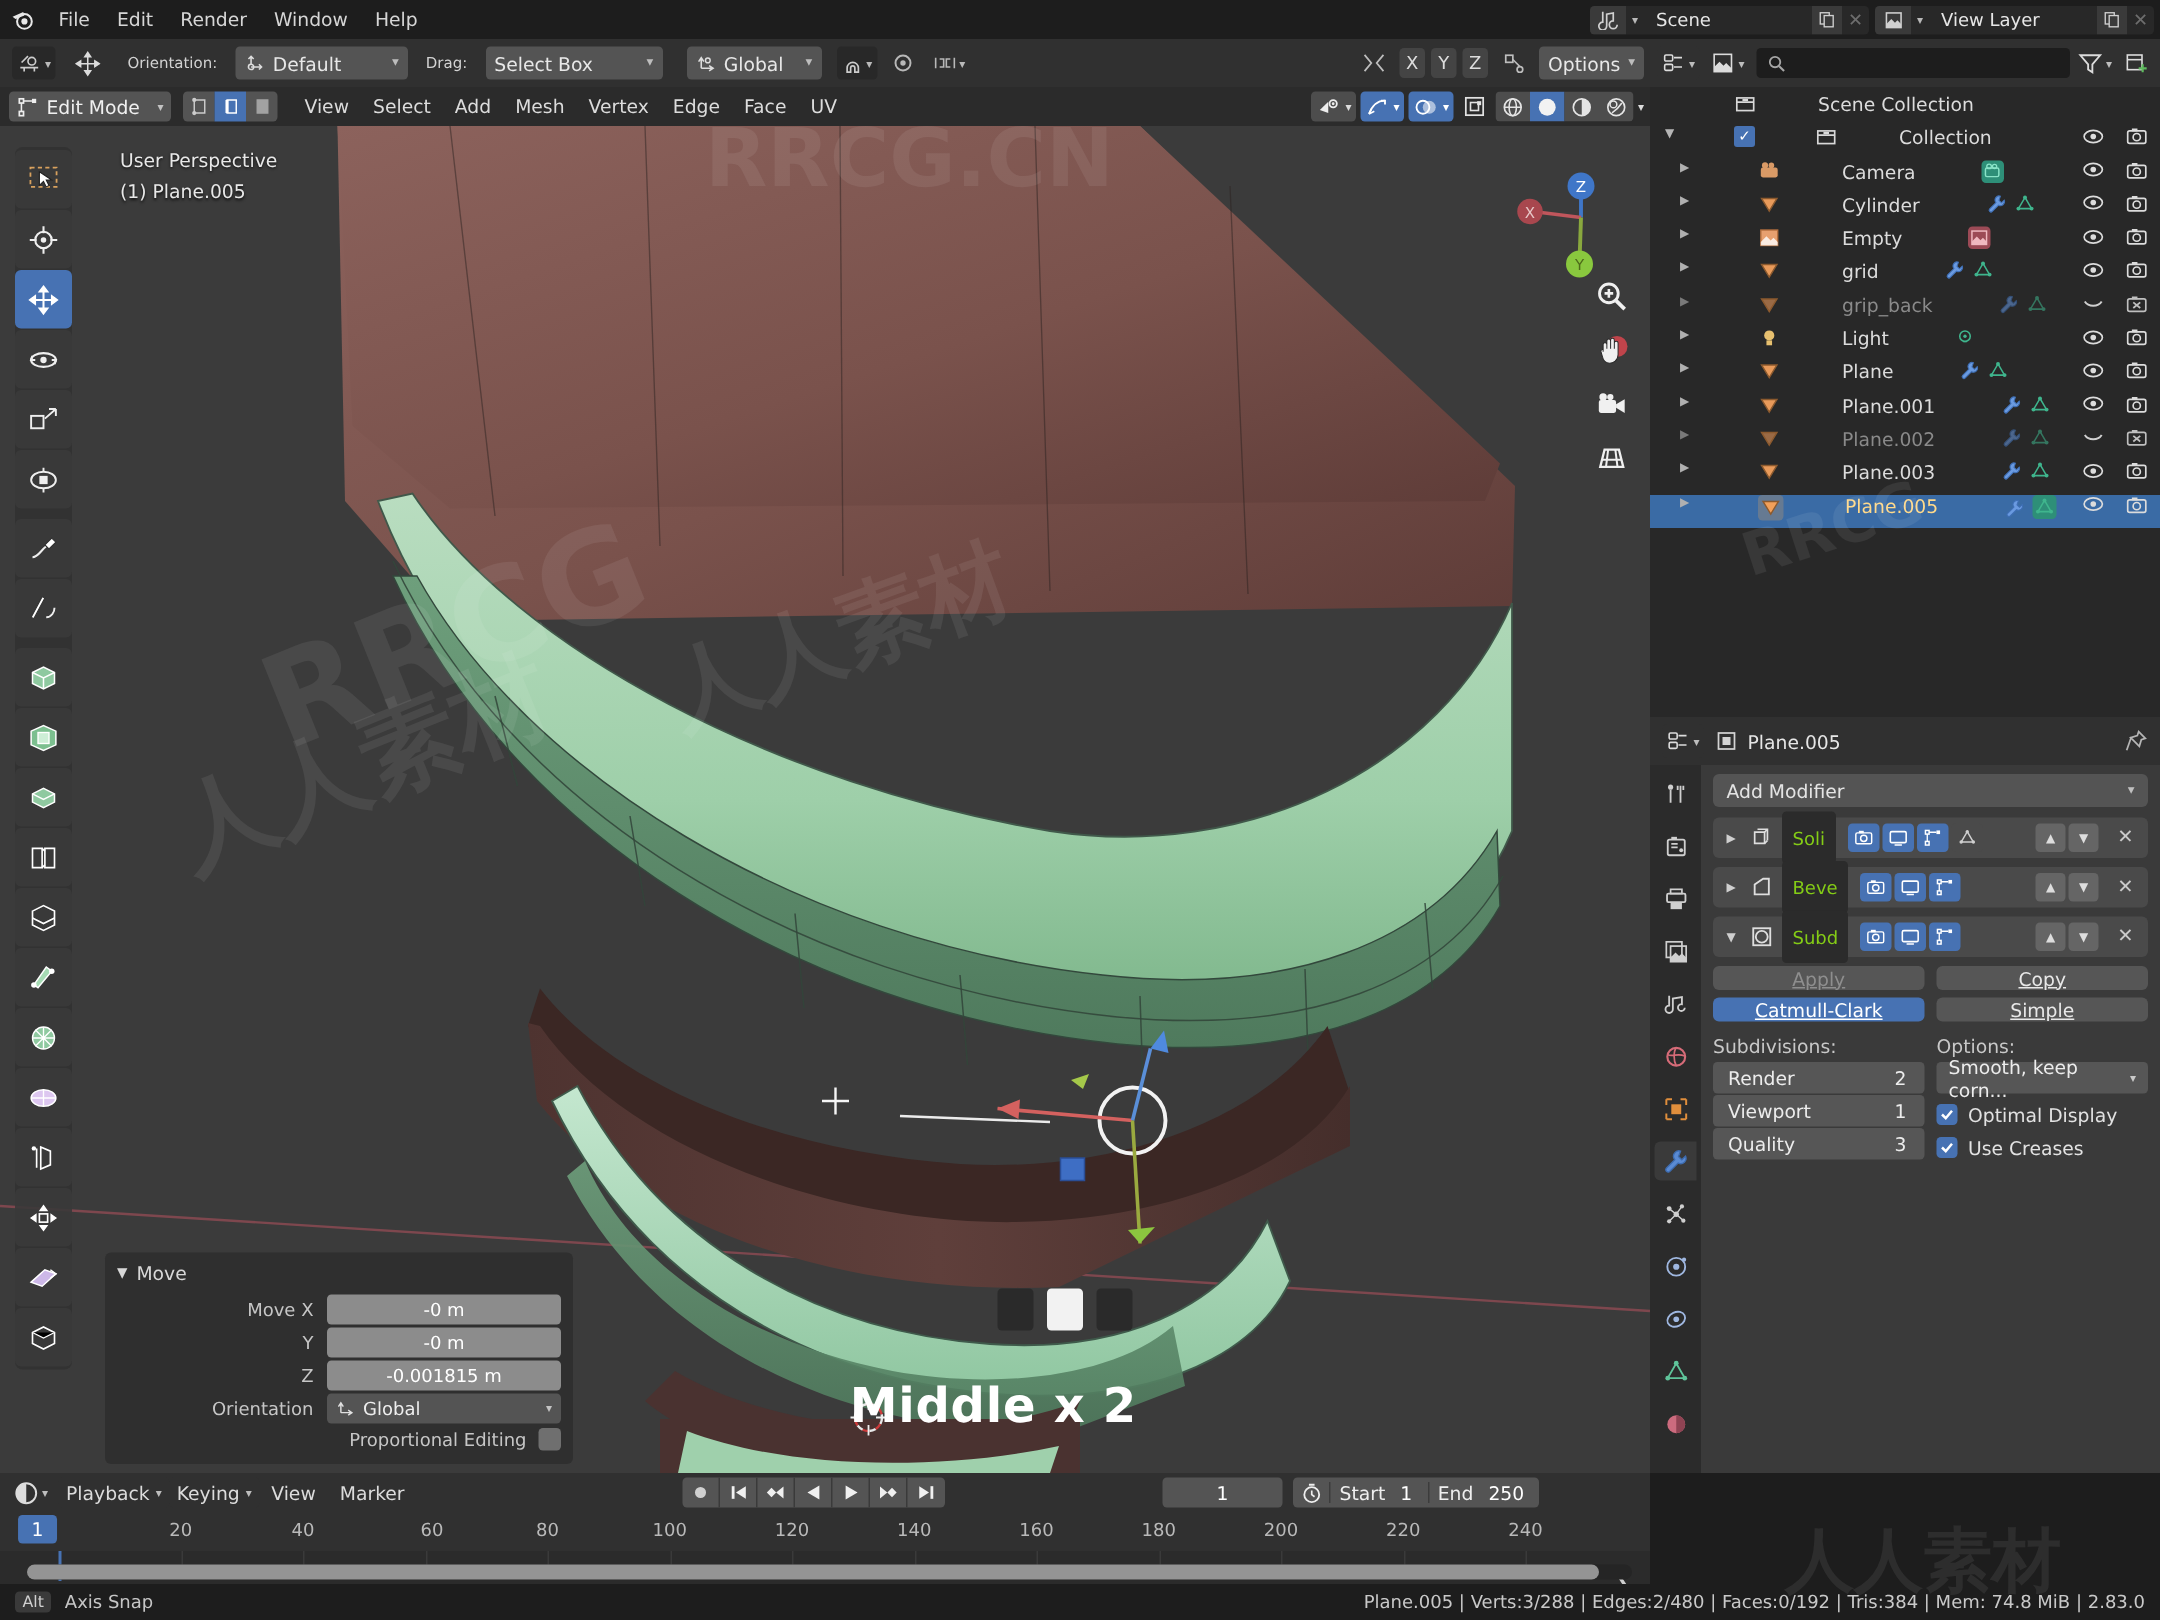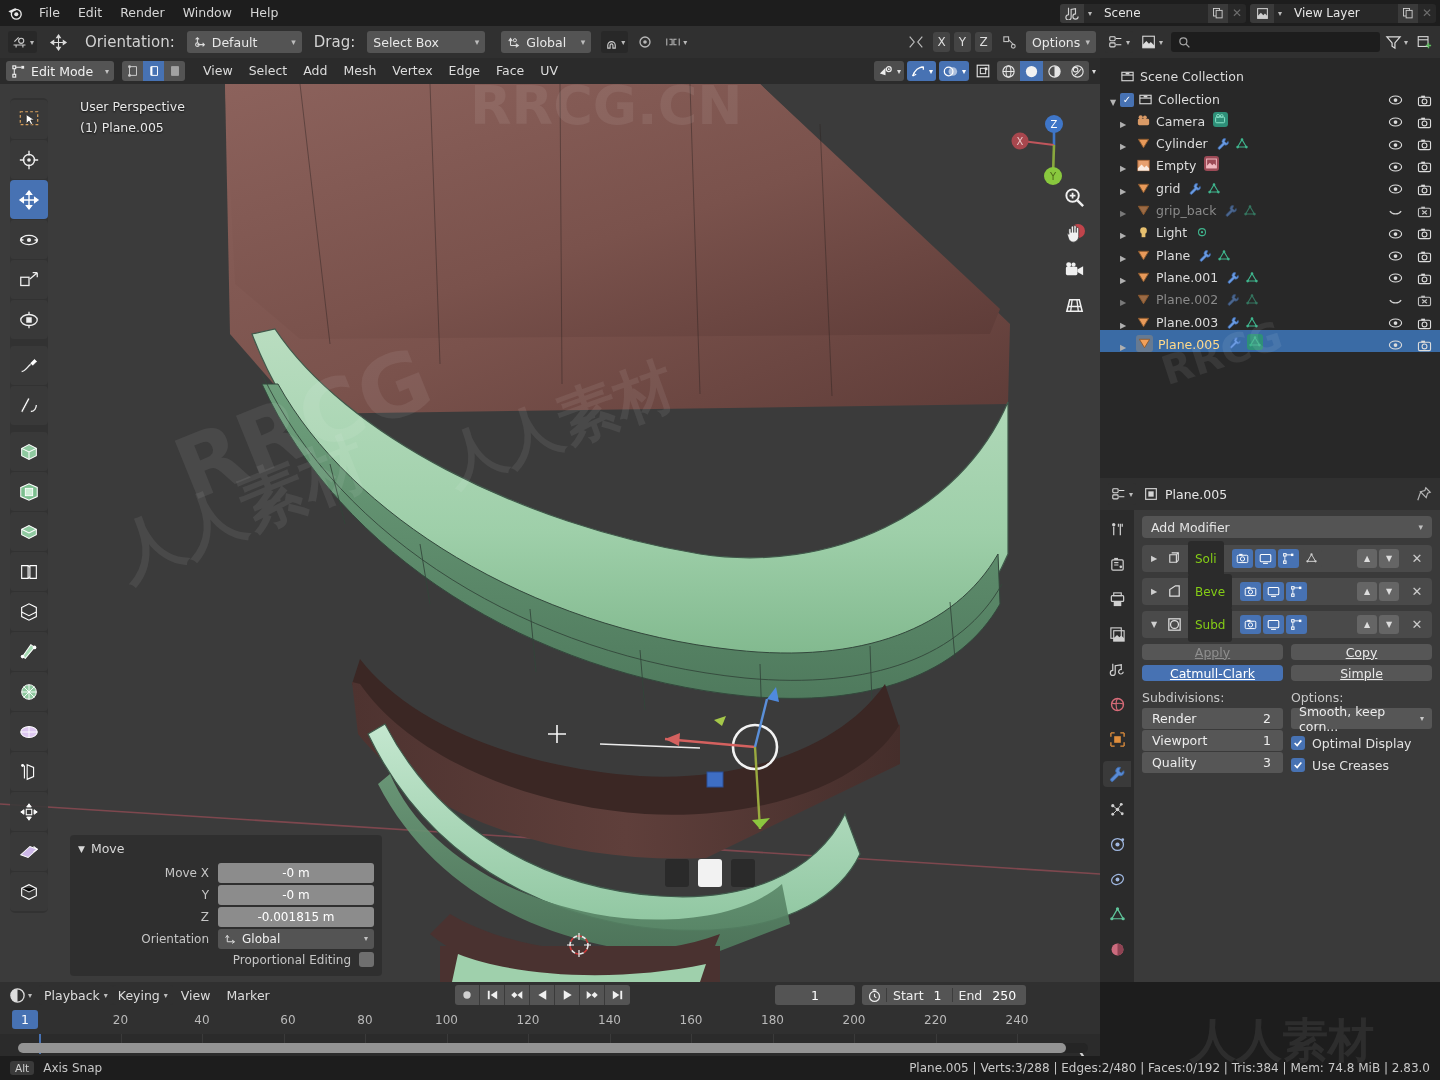--- a/index.html
+++ b/index.html
@@ -39,21 +39,21 @@
   .idblock .nm { padding:0 10px 0 8px; min-width:112px; font-size:12px; color:#e6e6e6; line-height:19px; }
   .idblock .btn2 { width:20px; height:19px; background:#3a3a3a; display:flex; align-items:center; justify-content:center; color:#c8c8c8; }
   .idblock .btnx { width:18px; height:19px; display:flex; align-items:center; justify-content:center; color:#6d6d6d; font-size:12px;}
 
   
   .toolheader {
     position:absolute; left:0; top:26px; width:1100px; height:32px;
     background:#303030; display:flex; align-items:center; padding-left:8px; gap:6px;
   }
   .thbtn { height:22px; min-width:22px; background:#282828; border-radius:3px; display:flex; align-items:center; justify-content:center; padding:0 3px;}
-  .thlabel { font-size:15px; color:#d2d2d2; margin-left:6px; }
+  .thlabel { font-size:10px; color:#d2d2d2; margin-left:6px; }
   .dropdown {
     height:22px; background:#545454; border-radius:3px; display:flex; align-items:center;
     padding:0 6px; gap:5px; font-size:12.5px; color:#e8e8e8; min-width:60px;
   }
   .dropdown .caret { margin-left:auto; color:#bdbdbd; font-size:9px; }
   .th-right { position:absolute; right:4px; top:0; height:32px; display:flex; align-items:center; gap:4px; }
   .axbtn { width:17px; height:20px; background:#444; border-radius:3px; color:#ddd; font-size:12px; display:flex; align-items:center; justify-content:center; }
 
   
   .vpheader {
@@ -136,21 +136,21 @@
   }
   .ol-header {
     height:32px; background:#303030; display:flex; align-items:center; gap:5px; padding:0 5px;
   }
   .ol-search {
     flex:1; height:20px; background:#1d1d1d; border-radius:3px; display:flex; align-items:center;
     padding:0 7px; gap:6px; color:#7d7d7d; font-size:12px;
   }
   .ol-body { padding-top:4px; font-size:12.5px; }
   .ol-row {
-    display:flex; align-items:flex-end; height:22.3px; padding-left:6px; position:relative;
+    display:flex; align-items:flex-start; height:22.3px; padding-left:6px; position:relative;gap:36px;
   }
   .ol-row.sel { background:#3a6ba5; }
   .ol-row.sel .ol-name { color:#ffd98a; }
   .ol-name { color:#dcdcdc; margin-left:5px; white-space:nowrap; }
   .ol-name.dim { color:#8a8a8a; }
   .ol-icons { display:flex; align-items:center; gap:5px; margin-left:8px; }
   .ol-right { position:absolute; right:8px; display:flex; align-items:center; gap:14px; }
 
   
   .props {
@@ -779,20 +779,21 @@
             <path d="M5.3 13 L18.7 13 M9.5 6 L8 18 M14.5 6 L16 18" stroke="#f0f0f0" stroke-width="1.4"></path>
           </svg>
       </div>
     </div>
 
     <div class="keydisp">
       <div class="keybox"></div>
       <div class="keybox lit"></div>
       <div class="keybox"></div>
     </div>
+    <div class="midtext">Middle x 2</div>
 
     <div class="oppanel">
       <div class="opheader">
         <span style="font-size:9px;">▼</span>
         <span>Move</span>
       </div>
       <div id="op-rows">
           <div class="oprow">
             <div class="oplabel">Move X</div>
             <div class="opfield">-0 m</div>

